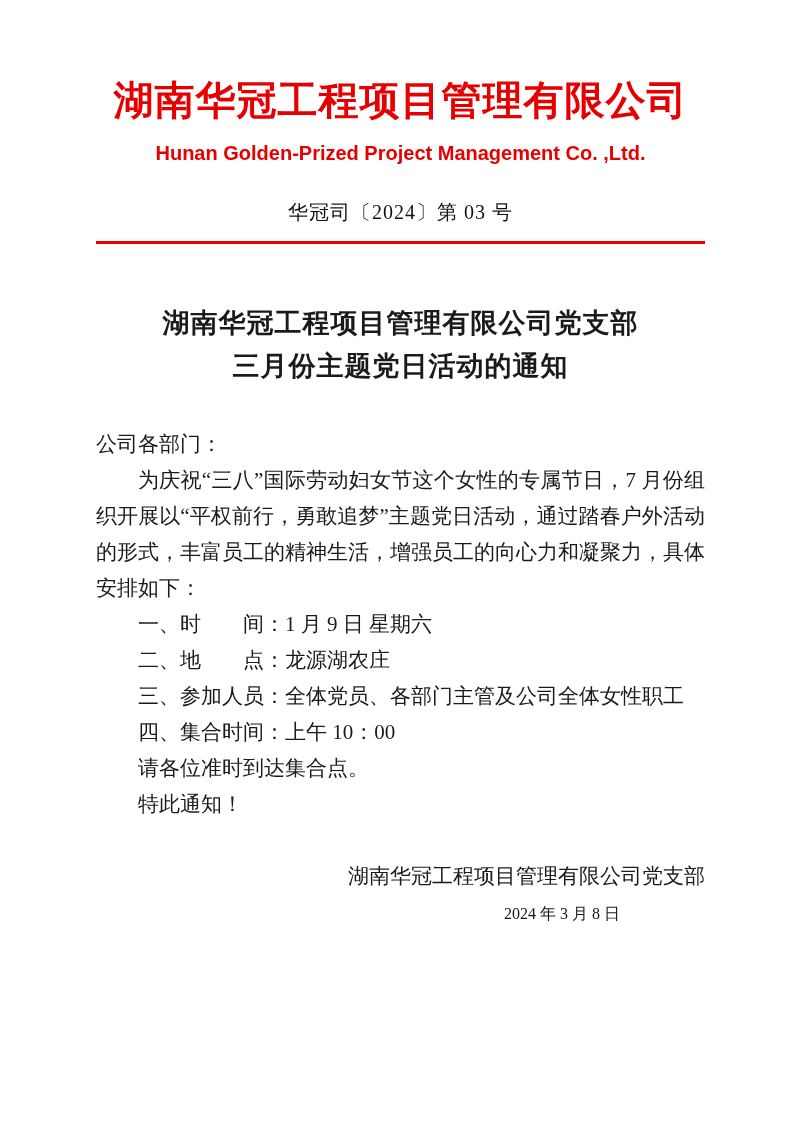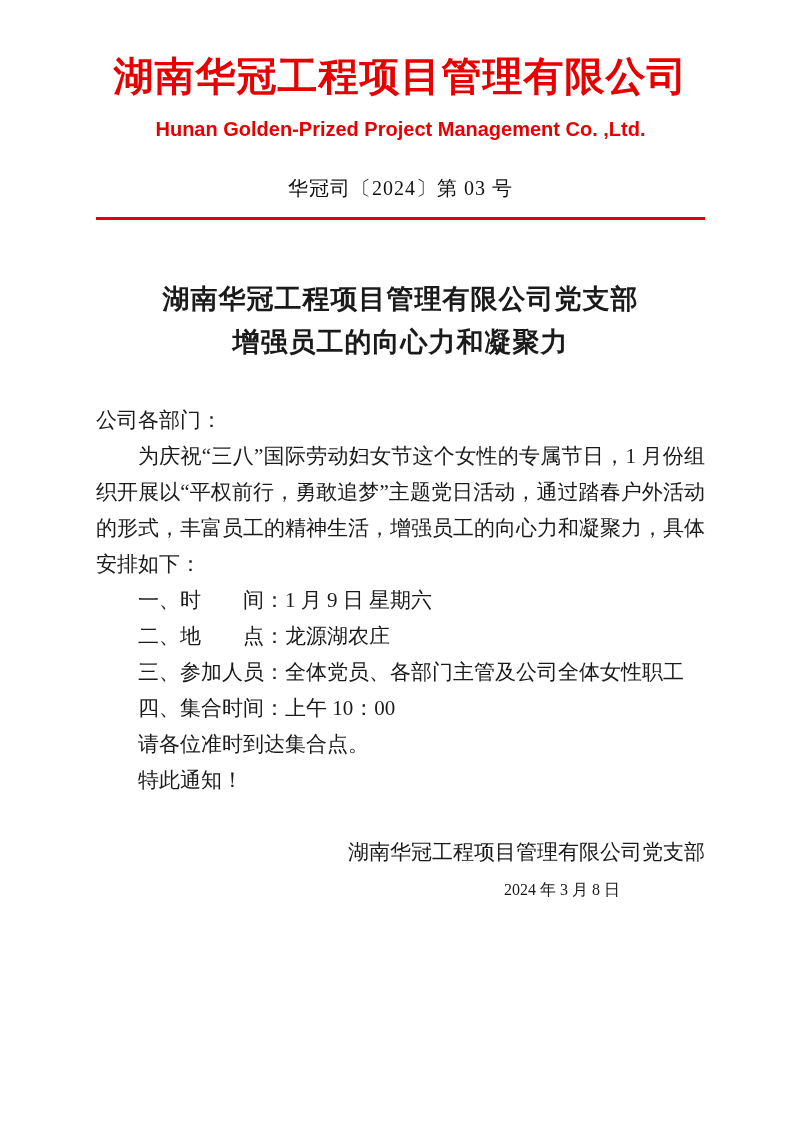--- a/index.html
+++ b/index.html
@@ -6,21 +6,21 @@
   * { margin: 0; padding: 0; box-sizing: border-box; }
   html, body { background: #ffffff; }
   .page {
     position: relative;
     width: 793px;
     height: 937px;
     margin: 0 auto;
     background: #ffffff;
     font-family: "Liberation Serif", serif;
     color: var(--ink);
-    padding: 50px 88px 0 96px;
+    padding: 74px 88px 0 96px;
     overflow: hidden;
   }
   
   .company-cn {
     color: var(--accent);
     font-size: 40px;
     font-weight: bold;
     text-align: center;
     line-height: 54px;
     letter-spacing: 1px;
@@ -93,26 +93,26 @@
     <h1 class="company-cn">湖南华冠工程项目管理有限公司</h1>
     <div class="company-en">Hunan Golden-Prized Project Management Co. ,Ltd.</div>
     <div class="doc-number">华冠司〔2024〕第 03 号</div>
     <div class="red-rule"></div>
   </header>
 
   <main>
 
     <h2 class="notice-title">
       <span style="display:block">湖南华冠工程项目管理有限公司党支部</span>
-      <span style="display:block">增强员工的向心力和凝聚力</span>
+      <span style="display:block">三月份主题党日活动的通知</span>
     </h2>
 
     <div class="body-text">
       <p>公司各部门：</p>
-      <p class="indent">为庆祝“三八”国际劳动妇女节这个女性的专属节日，1 月份组织开展以“平权前行，勇敢追梦”主题党日活动，通过踏春户外活动的形式，丰富员工的精神生活，增强员工的向心力和凝聚力，具体安排如下：</p>
+      <p class="indent">为庆祝“三八”国际劳动妇女节这个女性的专属节日，7 月份组织开展以“平权前行，勇敢追梦”主题党日活动，通过踏春户外活动的形式，丰富员工的精神生活，增强员工的向心力和凝聚力，具体安排如下：</p>
       <p class="indent">一、时　　间：1 月 9 日  星期六</p>
       <p class="indent">二、地　　点：龙源湖农庄</p>
       <p class="indent">三、参加人员：全体党员、各部门主管及公司全体女性职工</p>
       <p class="indent">四、集合时间：上午 10：00</p>
       <p class="indent">请各位准时到达集合点。</p>
       <p class="indent closing">特此通知！</p>
     </div>
 
     <div class="sign-org">湖南华冠工程项目管理有限公司党支部</div>
     <div class="sign-date">2024 年 3 月 8 日</div>

